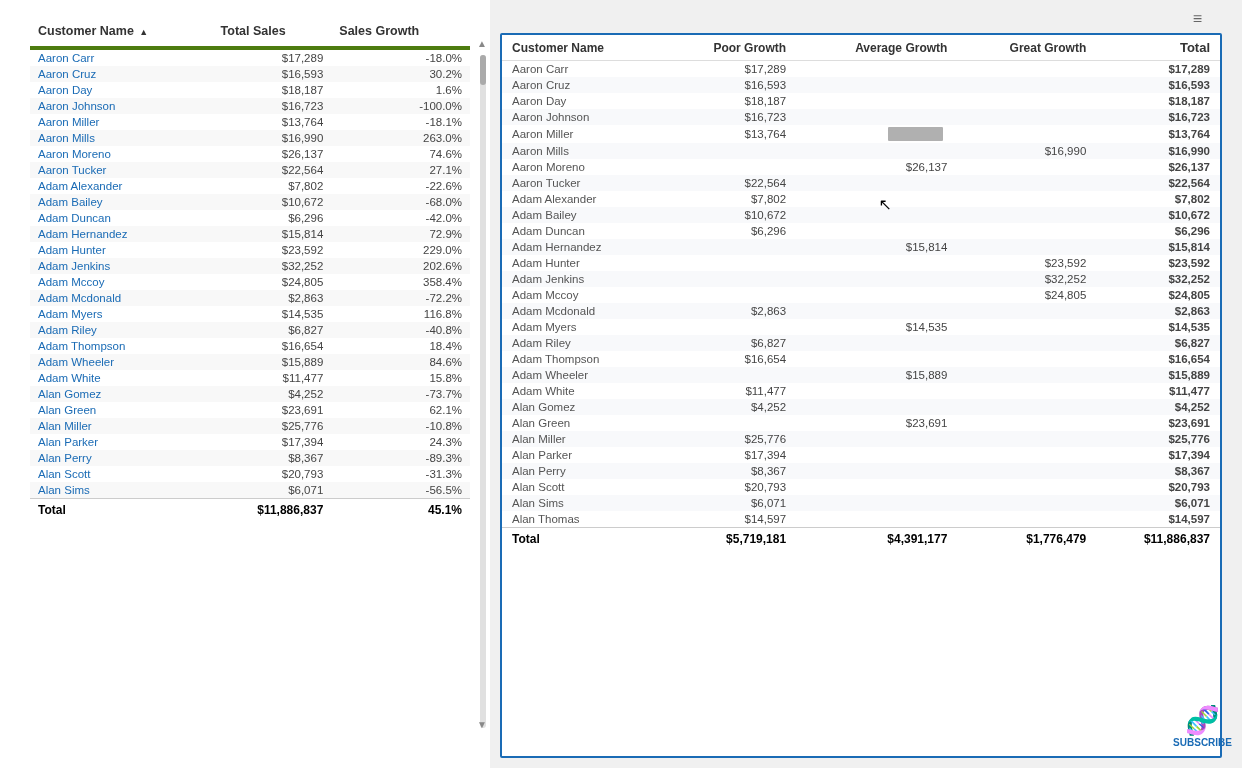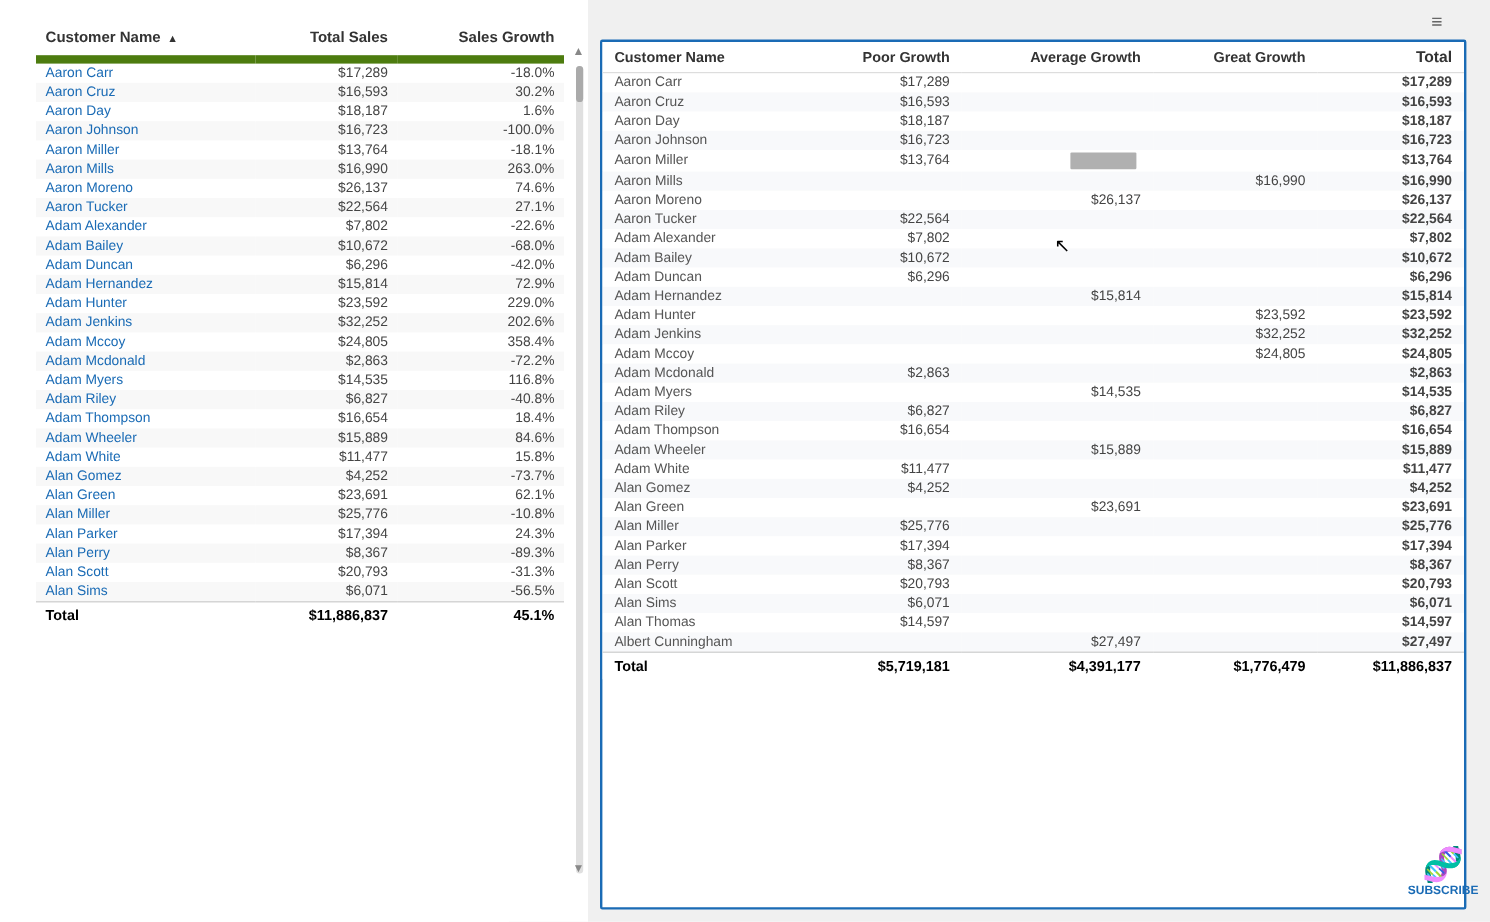--- a/index.html
+++ b/index.html
@@ -33,25 +33,25 @@
     }
     .left-panel table {
       width: 100%;
       border-collapse: collapse;
     }
     .left-panel table thead th {
       font-weight: 600;
       color: #333;
       padding: 4px 8px 8px 8px;
       text-align: left;
-      border-bottom: 7px solid #4d7c0f;
+      border-bottom: 4px solid #4d7c0f;
       font-size: 12.5px;
     }
     .left-panel table thead th:not(:first-child) {
-      text-align: right;
+      text-align: left;
     }
     .left-panel table tbody tr td {
       padding: 2px 8px;
       color: #444;
       font-size: 11.5px;
     }
     .left-panel table tbody tr td:first-child {
       color: #1a6bb5;
       text-decoration: none;
     }
@@ -604,27 +604,20 @@
               <td></td>
               <td class="total-col">$6,071</td>
             </tr>
             <tr>
               <td>Alan Thomas</td>
               <td>$14,597</td>
               <td></td>
               <td></td>
               <td class="total-col">$14,597</td>
             </tr>
-            <tr>
-              <td>Albert Cunningham</td>
-              <td></td>
-              <td>$27,497</td>
-              <td></td>
-              <td class="total-col">$27,497</td>
-            </tr>
           </tbody>
         <tfoot>
           <tr>
             <td>Total</td>
             <td>$5,719,181</td>
             <td>$4,391,177</td>
             <td>$1,776,479</td>
             <td>$11,886,837</td>
           </tr>
         </tfoot>

